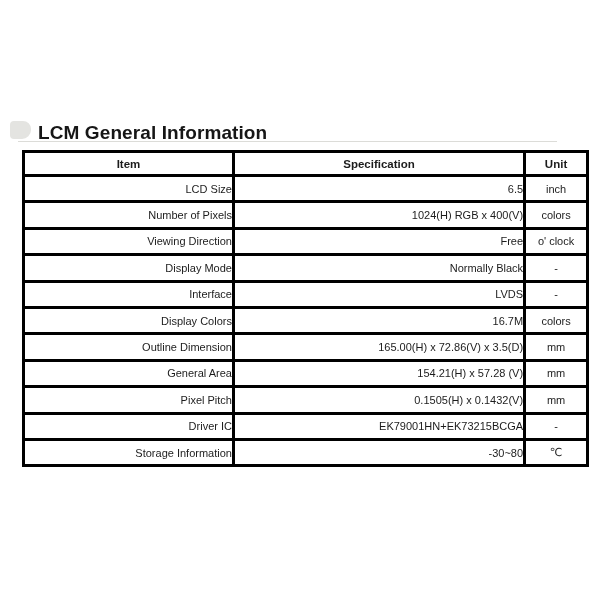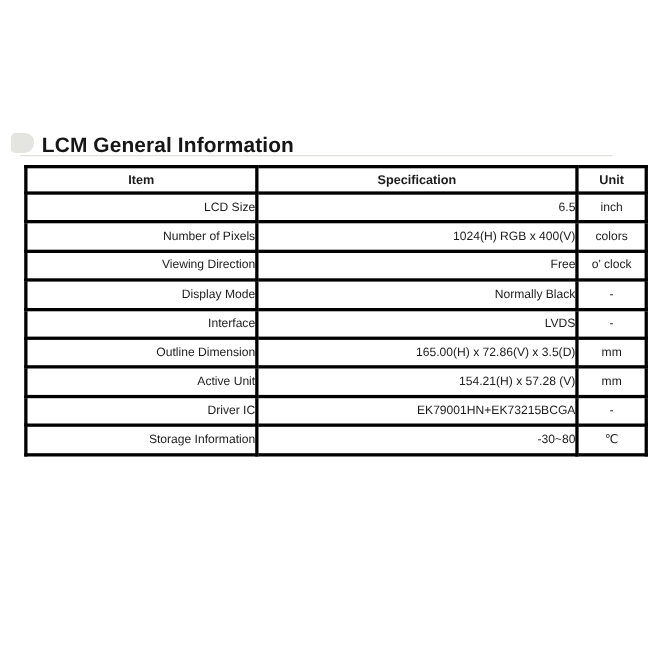--- a/index.html
+++ b/index.html
@@ -118,27 +118,37 @@
           <td class="col-item">Display Mode</td>
           <td class="col-spec">Normally Black</td>
           <td class="col-unit">-</td>
         </tr>
         <tr>
           <td class="col-item">Interface</td>
           <td class="col-spec">LVDS</td>
           <td class="col-unit">-</td>
         </tr>
         <tr>
+          <td class="col-item">Display Colors</td>
+          <td class="col-spec">16.7M</td>
+          <td class="col-unit">colors</td>
+        </tr>
+        <tr>
           <td class="col-item">Outline Dimension</td>
           <td class="col-spec">165.00(H) x 72.86(V) x 3.5(D)</td>
           <td class="col-unit">mm</td>
         </tr>
         <tr>
-          <td class="col-item">Active Unit</td>
+          <td class="col-item">General Area</td>
           <td class="col-spec">154.21(H) x 57.28 (V)</td>
+          <td class="col-unit">mm</td>
+        </tr>
+        <tr>
+          <td class="col-item">Pixel Pitch</td>
+          <td class="col-spec">0.1505(H) x 0.1432(V)</td>
           <td class="col-unit">mm</td>
         </tr>
         <tr>
           <td class="col-item">Driver IC</td>
           <td class="col-spec">EK79001HN+EK73215BCGA</td>
           <td class="col-unit">-</td>
         </tr>
         <tr>
           <td class="col-item">Storage Information</td>
           <td class="col-spec">-30~80</td>

